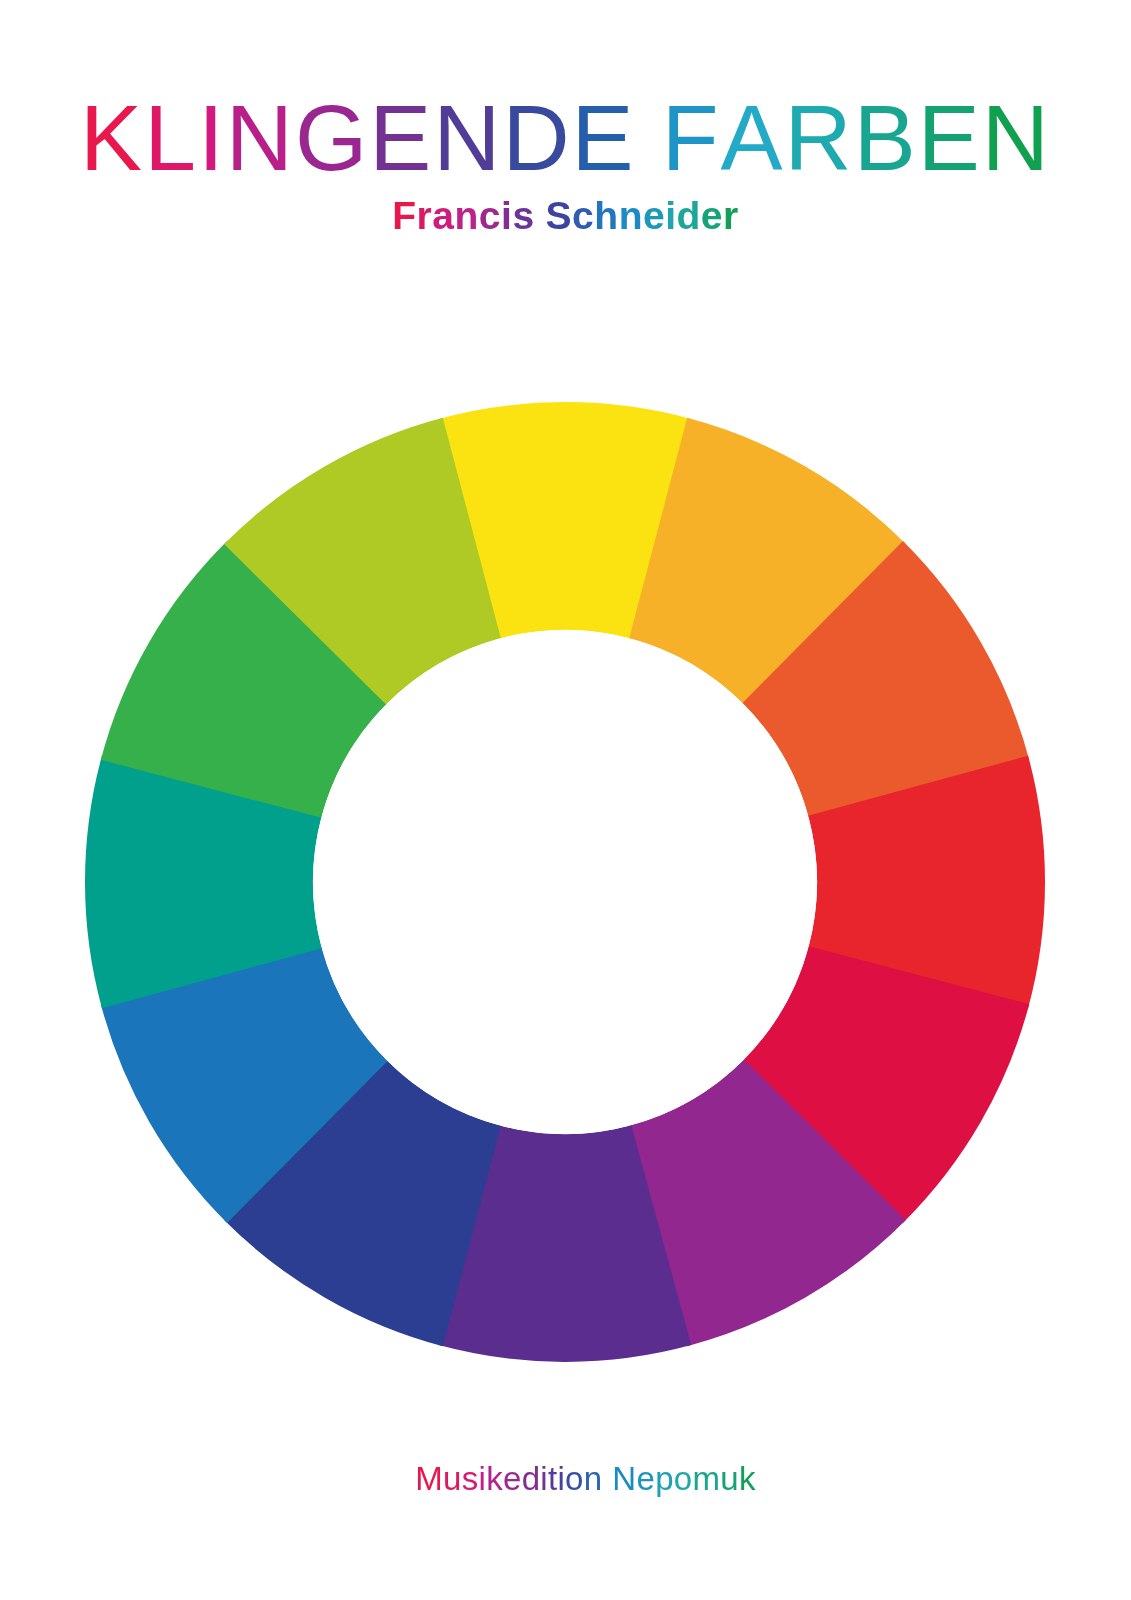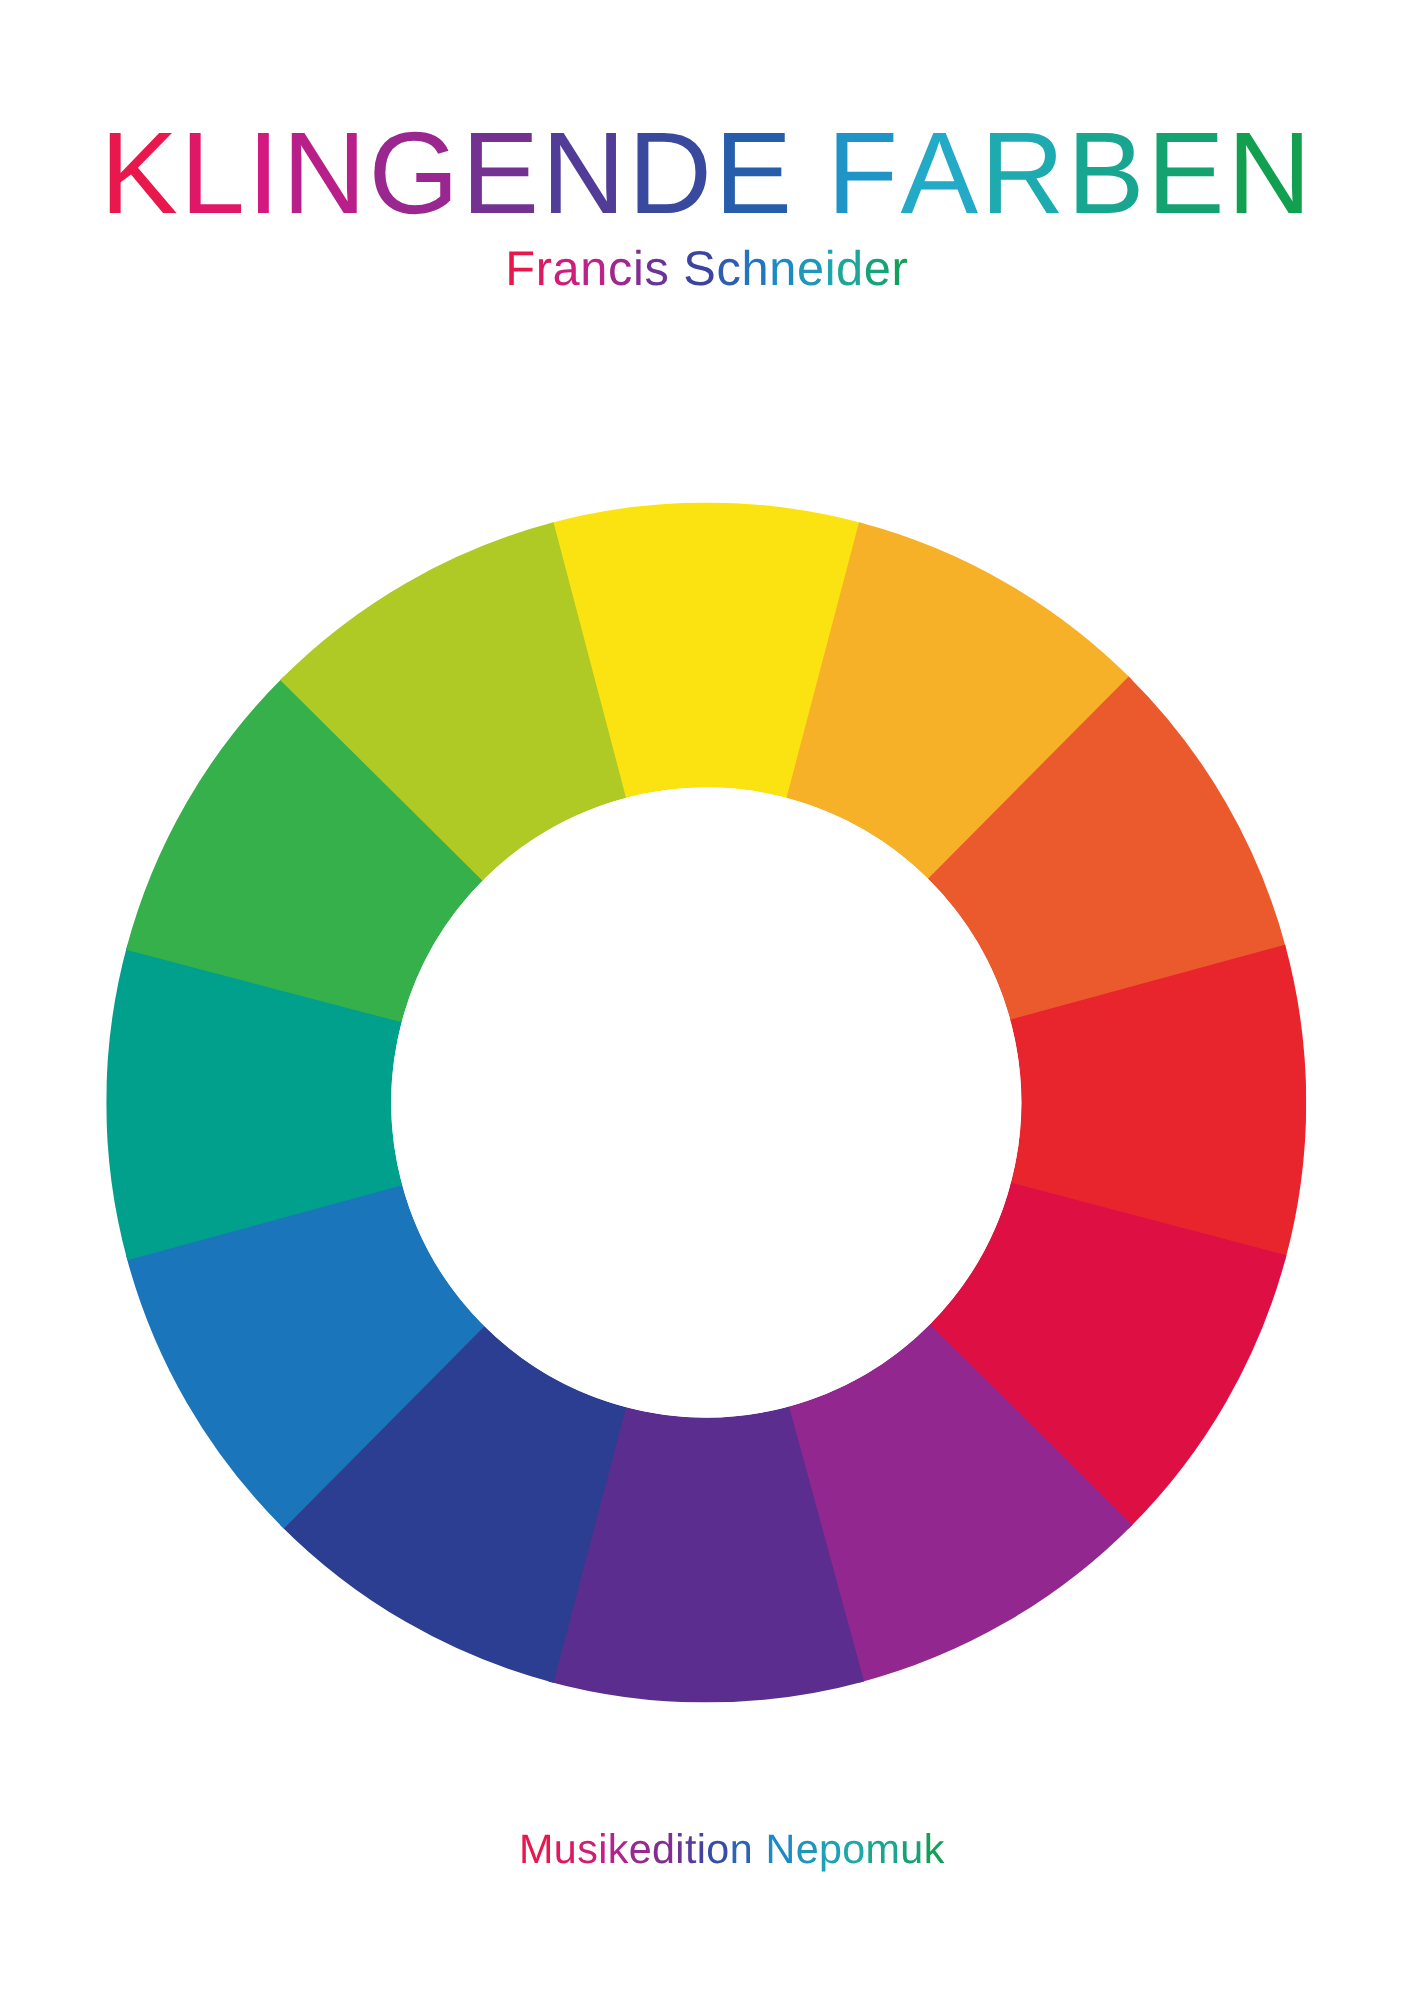--- a/index.html
+++ b/index.html
@@ -54,21 +54,21 @@
     left: 0;
     top: 196px;
     width: 1131px;
     text-align: center;
   }
   .author {
     display: inline-block;
     font-size: 39px;
     line-height: 1.0;
     letter-spacing: 0.5px;
-    font-weight: 400;
+    font-weight: 700;
     white-space: nowrap;
   }
   .author .ch { display: inline-block; }
   .author .sp { display: inline-block; width: 11px; }
 
   
   .wheel-wrap {
     position: absolute;
     left: 85px;
     top: 402px;

